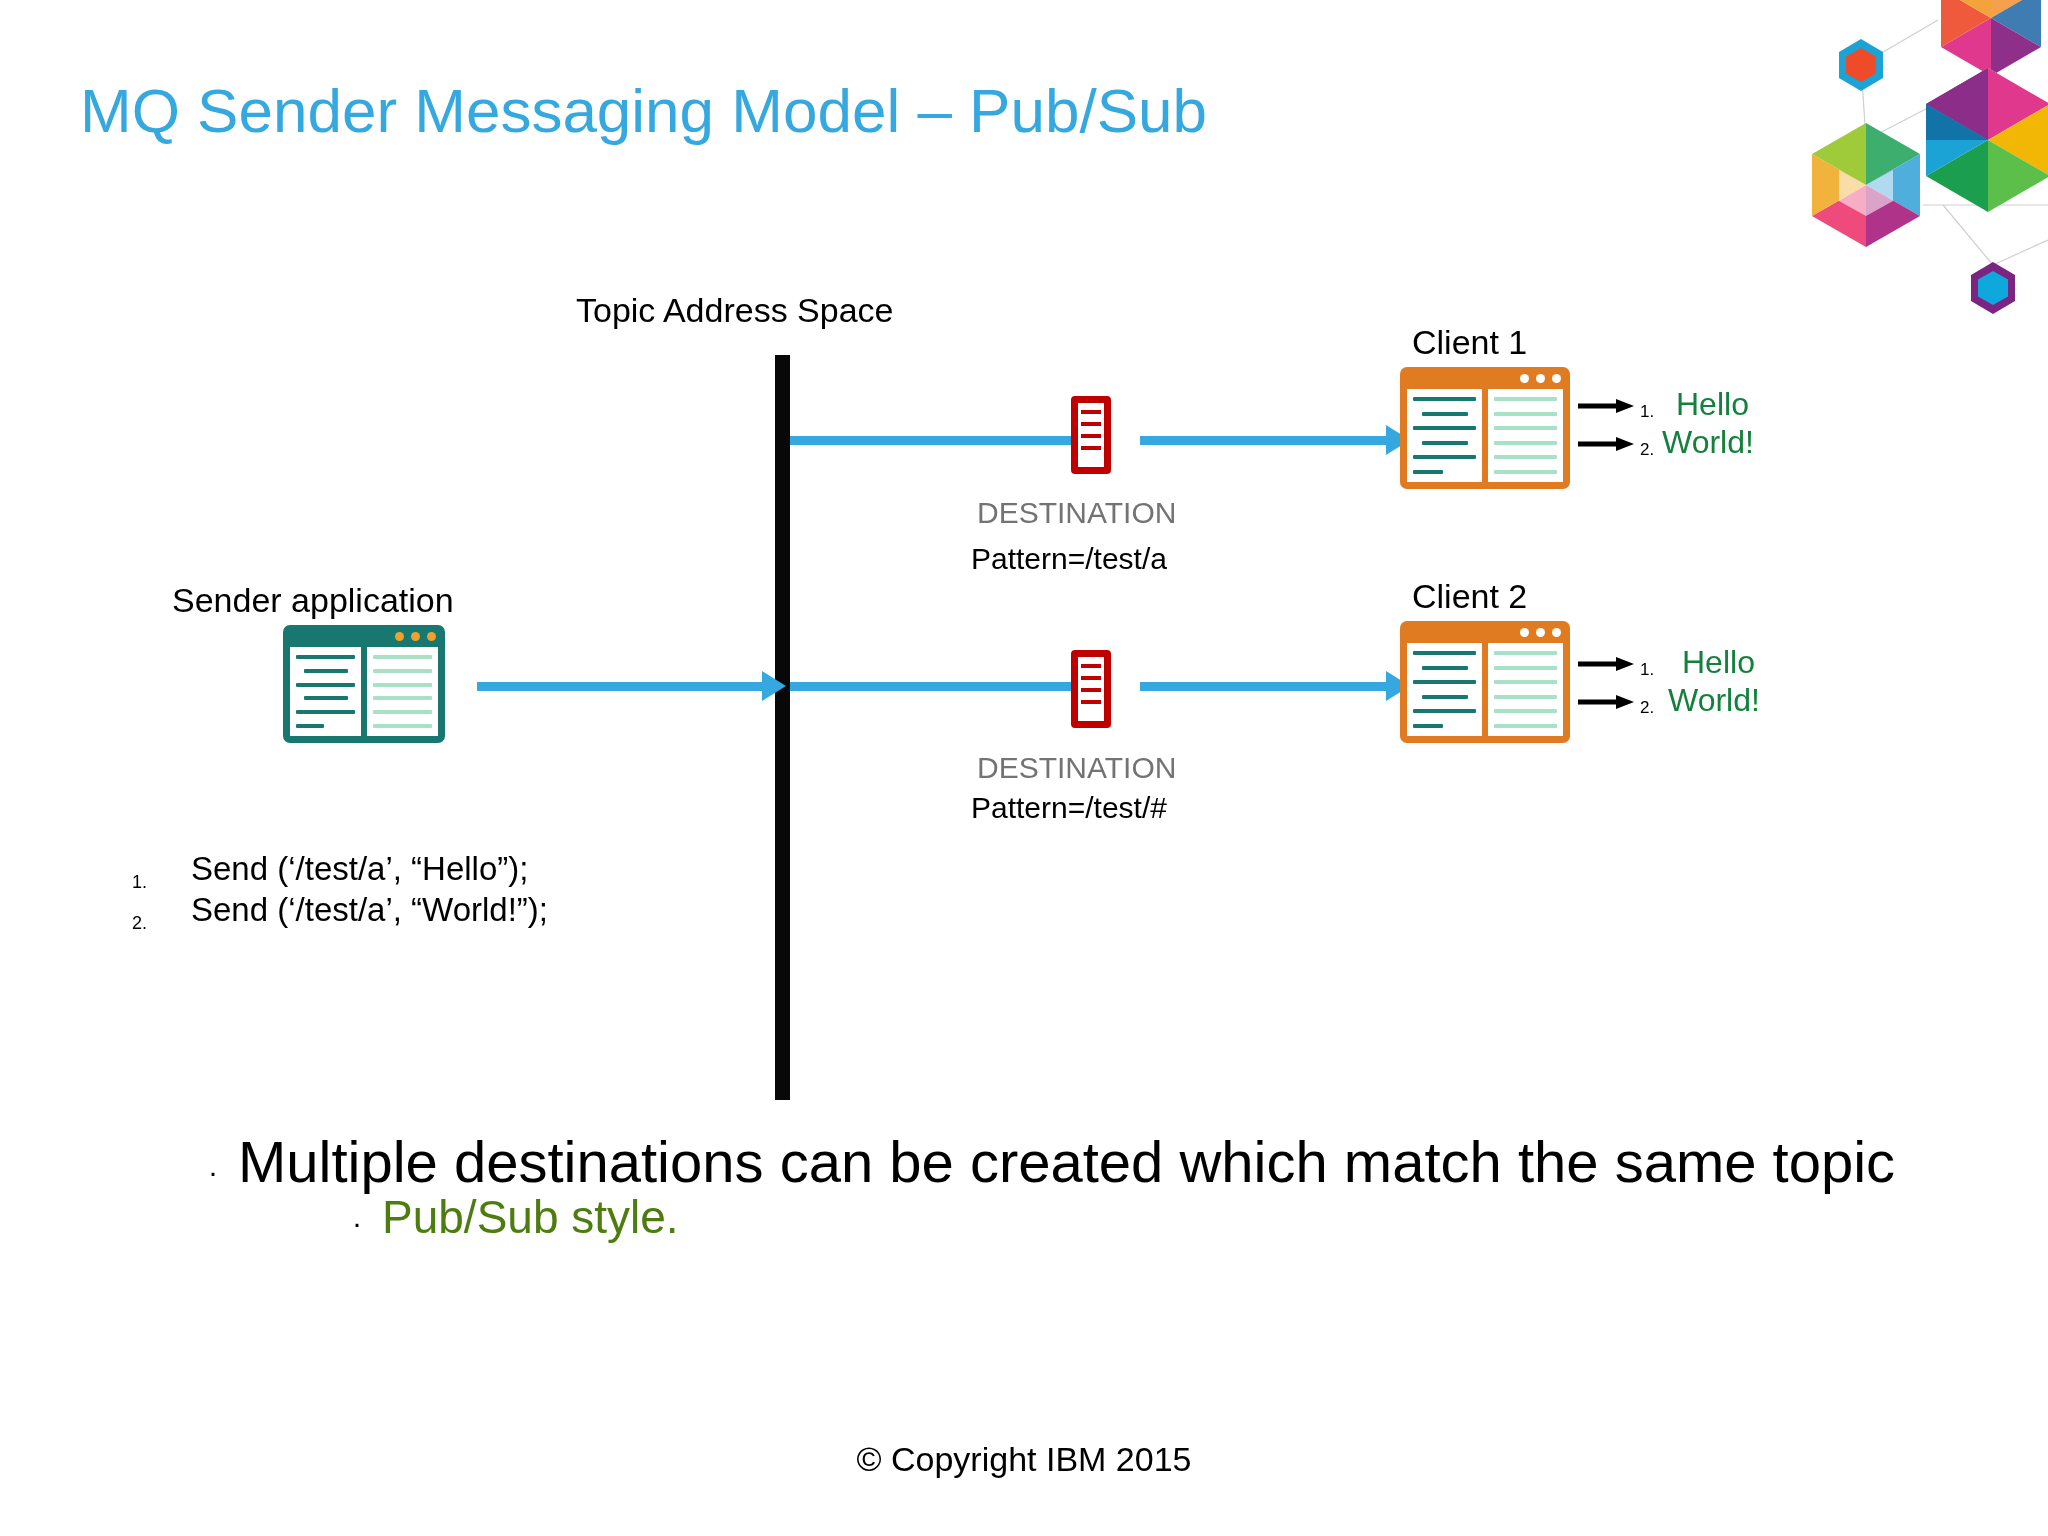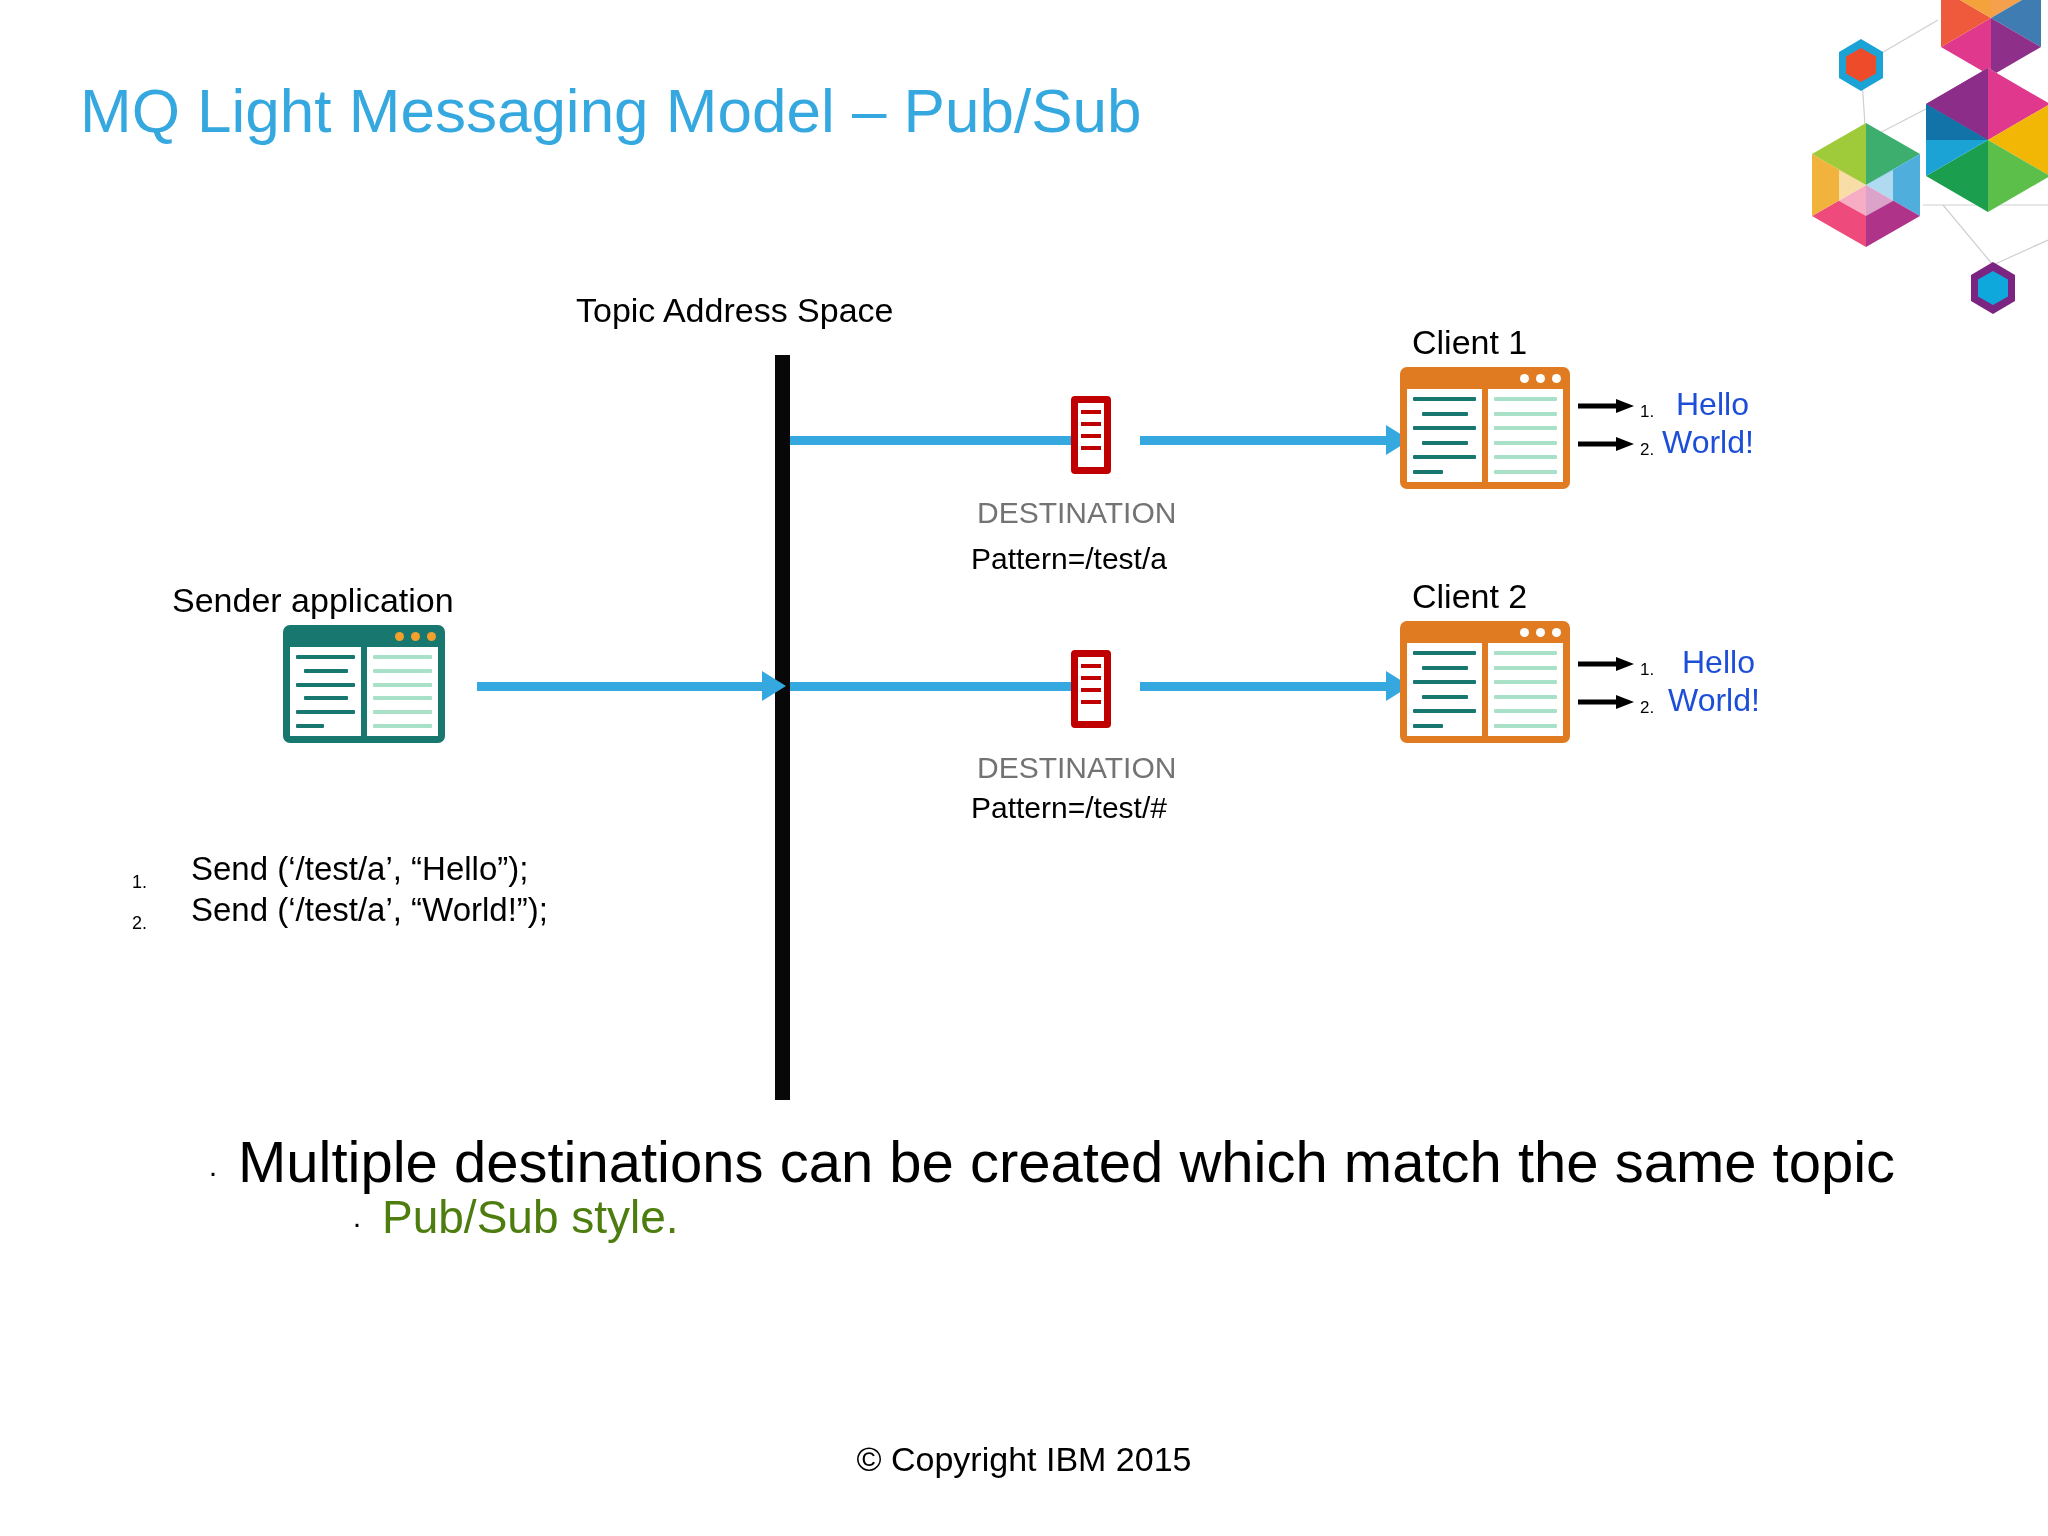--- a/index.html
+++ b/index.html
@@ -193,21 +193,21 @@
     height: 14px;
   }
   .msg-num {
     position: absolute;
     font-size: 17px;
     color: #000;
   }
   .msg-text {
     position: absolute;
     font-size: 32px;
-    color: #1d4ed8;
+    color: #15803d;
     white-space: nowrap;
   }
 
   
   .send-num {
     position: absolute;
     font-size: 18px;
     color: #000;
   }
   .send-line {
@@ -303,21 +303,21 @@
         <polygon points="0,-26 22,-13 22,13 0,26 -22,13 -22,-13" fill="#1BA3D6"></polygon>
         <polygon points="0,-17 15,-8.5 15,8.5 0,17 -15,8.5 -15,-8.5" fill="#EE4B2B"></polygon>
       </g>
       <g transform="translate(245,288)">
         <polygon points="0,-26 22,-13 22,13 0,26 -22,13 -22,-13" fill="#7B2482"></polygon>
         <polygon points="0,-17 15,-8.5 15,8.5 0,17 -15,8.5 -15,-8.5" fill="#0FA8DD"></polygon>
       </g>
     </g>
   </svg>
 
-  <div id="slide-title">MQ Light Messaging Model – Pub/Sub</div>
+  <div id="slide-title">MQ Sender Messaging Model – Pub/Sub</div>
 
   <div class="plain-label" id="topic-label">Topic Address Space</div>
   <div id="topic-bar"></div>
 
   <div class="plain-label" id="sender-label">Sender application</div>
 
   <div class="win win-sender" id="sender-window">
     <div class="win-titlebar">
       <span class="win-dot dot-orange"></span>
       <span class="win-dot dot-orange"></span>

